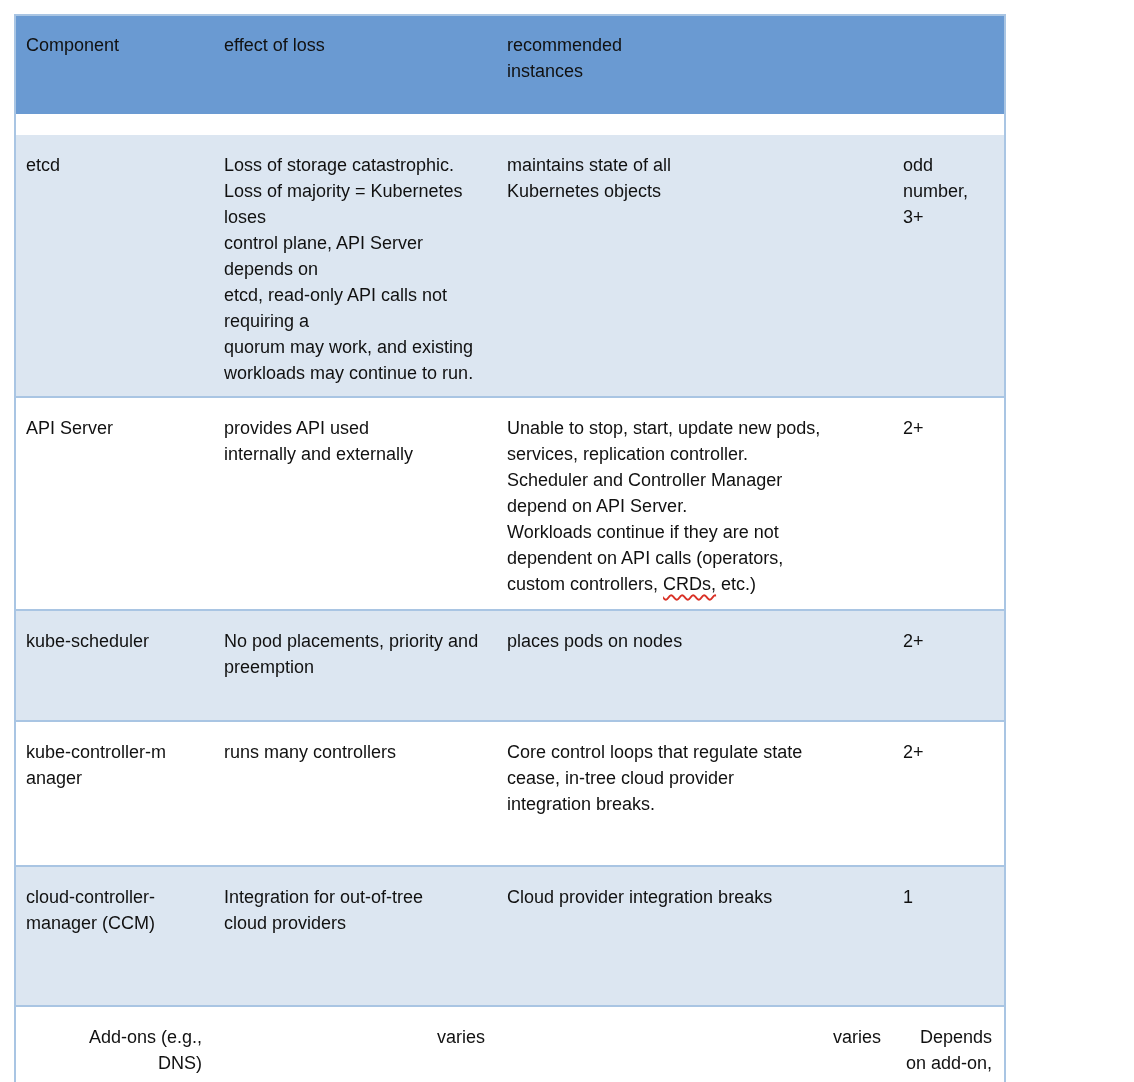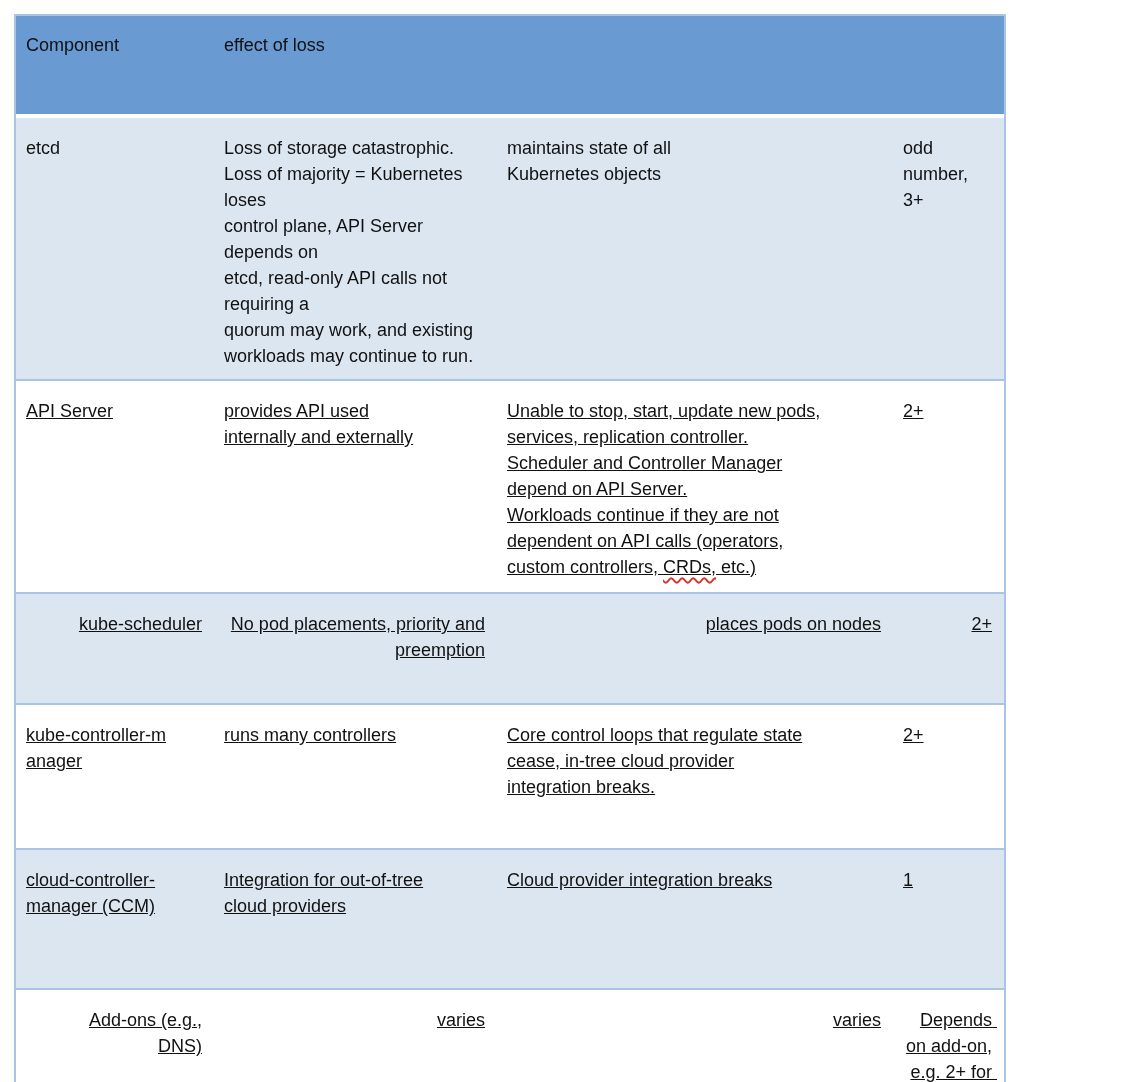--- a/index.html
+++ b/index.html
@@ -23,27 +23,27 @@
     display: grid;
     grid-template-columns: 198px 283px 396px auto;
     background: #6A9AD2;
     min-height: 102px;
     border-bottom: 4px solid #ffffff;
   }
   .row {
     display: grid;
     grid-template-columns: 198px 283px 396px auto;
   }
-  .row + .row { border-top: 2px solid #A9C5E3; text-decoration: underline; }
+  .row + .row { border-top: 2px solid #A9C5E3; }
   .row.band  { background: #DCE6F1; }
   .row.plain { background: #ffffff; }
   
-  .row:nth-child(1) { min-height: 184px; }
+  .row:nth-child(1) { min-height: 184px; margin-top: 17px; }
   .row:nth-child(2) { min-height: 213px; }
-  .row:nth-child(3) { min-height: 111px; text-align: right; }
+  .row:nth-child(3) { min-height: 111px; }
   .row:nth-child(4) { min-height: 145px; }
   .row:nth-child(5) { min-height: 140px; }
   .row:nth-child(6) { min-height: 147px; text-align: right; }
   .cell, .hcell {
     padding: 17px 12px 10px 10px;
     font-size: 18px;
     line-height: 26px;
     white-space: pre-wrap;
     overflow-wrap: break-word;
   }
@@ -56,20 +56,22 @@
     text-underline-offset: 4px;
   }
 </style>
 </head>
 <body>
 
 <div class="doc-table">
   <div class="header-row">
     <div class="hcell">Component</div>
     <div class="hcell">effect of loss</div>
+    <div class="hcell">recommended
+instances</div>
   </div>
   <div id="table-body">
       <div class="row band">
         <div class="cell">etcd</div>
         <div class="cell">Loss of storage catastrophic.
 Loss of majority = Kubernetes loses
 control plane, API Server depends on
 etcd, read-only API calls not requiring a
 quorum may work, and existing
 workloads may continue to run.</div>

